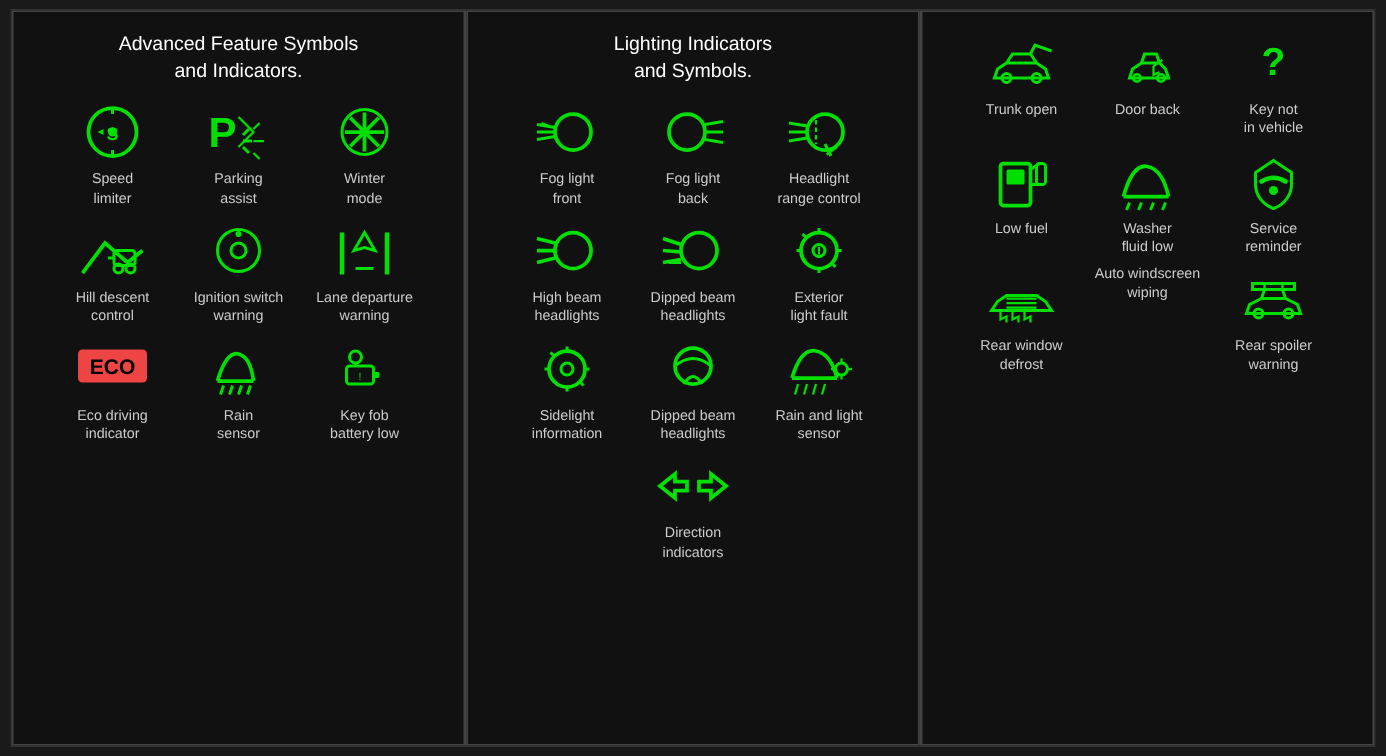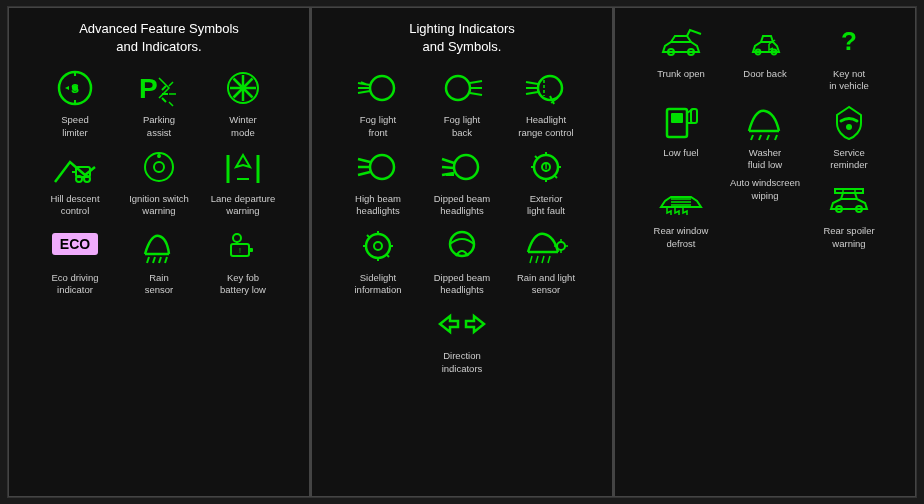--- a/index.html
+++ b/index.html
@@ -61,21 +61,21 @@
       align-items: center;
       justify-content: center;
     }
     .icon-item .icon-label {
       color: #ccc;
       font-size: 9.5px;
       line-height: 1.3;
       text-align: center;
     }
     .eco-box {
-      background: #f0abfc;
+      background: #ef4444;
       color: #000;
       font-weight: bold;
       font-size: 14px;
       padding: 4px 8px;
       border-radius: 3px;
       margin-bottom: 4px;
     }
     .auto-wrapper {
       position: relative;
       height: 44px;

